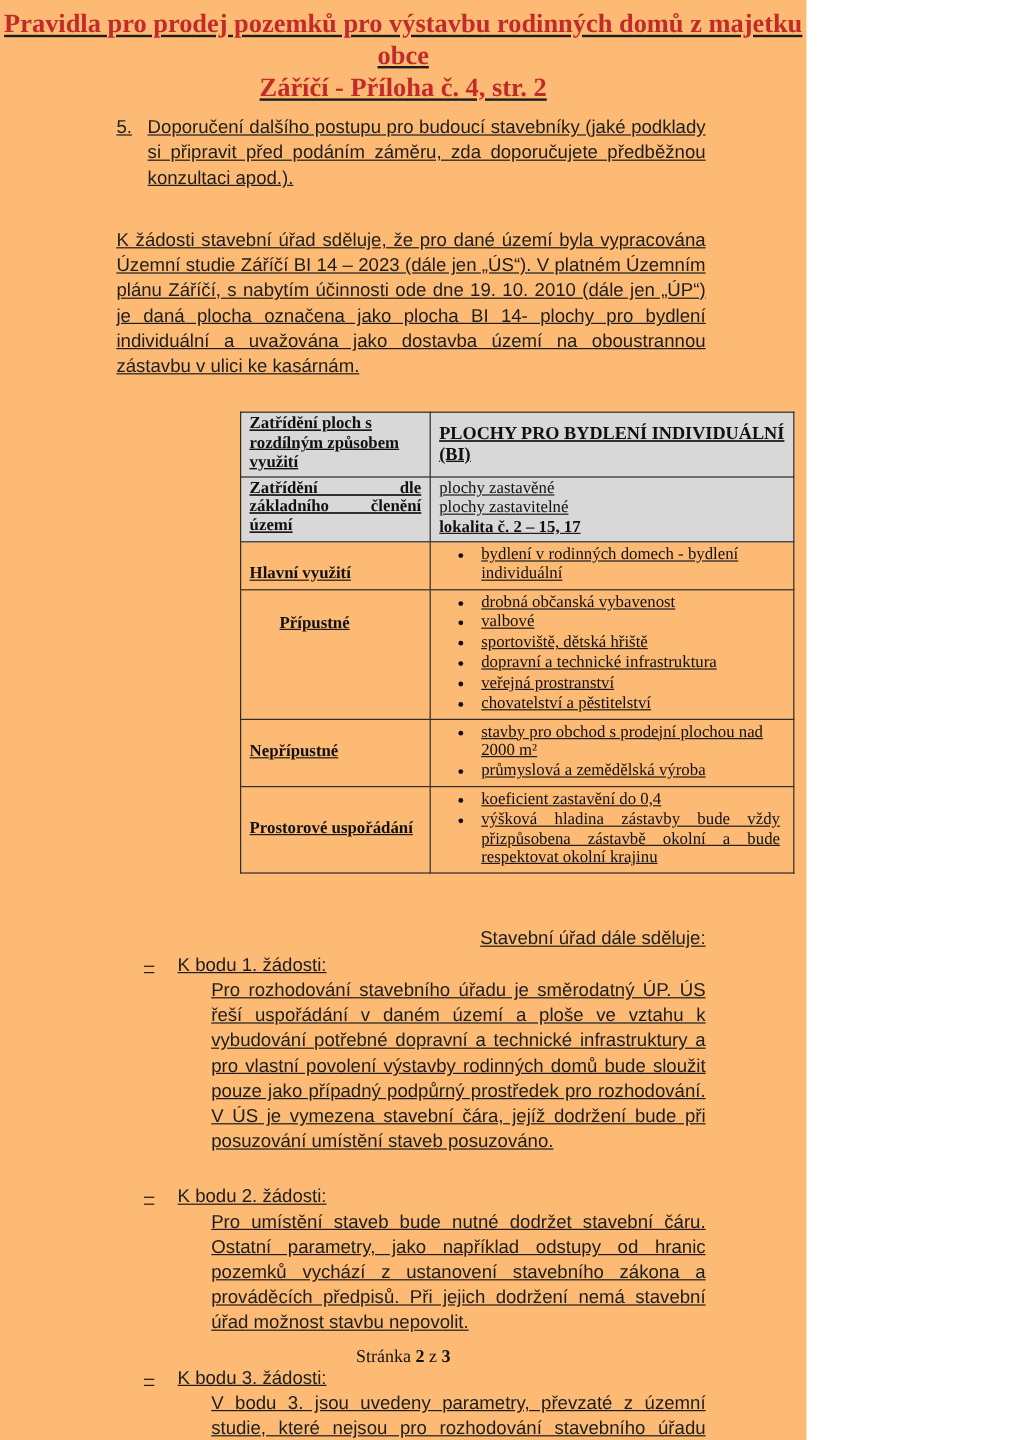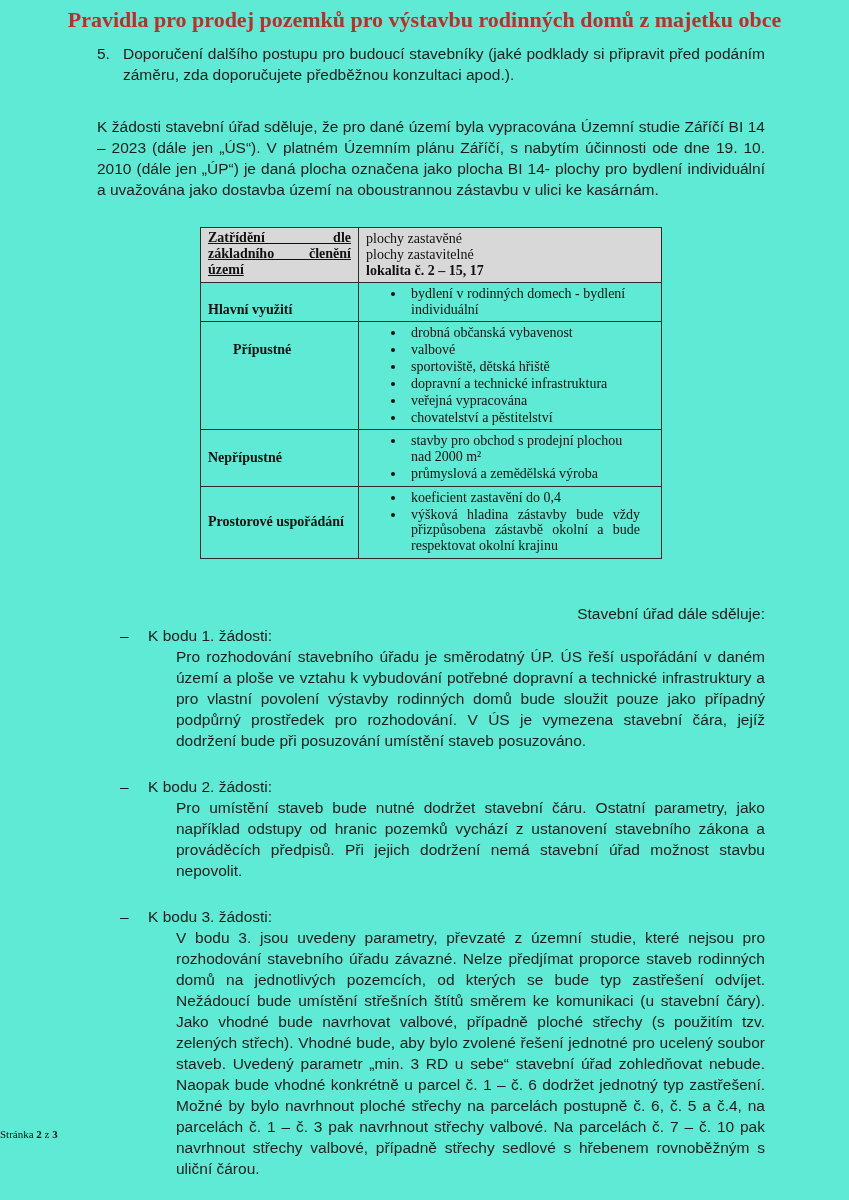--- a/index.html
+++ b/index.html
@@ -2,21 +2,21 @@
 <html lang="cs"><head>
 <meta charset="utf-8">
 <style>
   html,body{margin:0;padding:0;background:#ffffff;}
   body{
     width:849px;height:1200px;
     font-family:"Liberation Sans",sans-serif;
     color:#1d1d1d;
     -webkit-font-smoothing:antialiased;
   }
-  .page{position:relative;width:849px;height:1200px;overflow:hidden;background:#5eead4;}
+  .page{position:relative;width:672px;height:1200px;overflow:hidden;background:#fdba74;text-decoration:underline;}
 
   
   .doc-title{
     padding-top:7px;
     text-align:center;
     font-family:"Liberation Serif",serif;
     font-weight:bold;
     font-size:22px;
     line-height:1.2;
     color:#c32a2a;
@@ -46,68 +46,74 @@
   .zoning td{border:1.5px solid #2c2c2c;padding:2px 7px 3px;vertical-align:middle;}
   .zoning col.c-label{width:158px;}
   .zoning tr.grey td{background:#d8d8d8;}
   .zoning .label{font-weight:bold;}
   .zoning .u{text-decoration:underline;}
   .zoning .hdr-val{font-weight:bold;font-size:15.2px;text-decoration:underline;}
   .zoning .just{text-align:justify;}
   .zoning .va-b{vertical-align:bottom;padding-bottom:4px;}
   .zoning .va-t{vertical-align:top;padding-top:20px;padding-left:32px;}
   .zoning ul{margin:0;padding-left:26px;}
-  .zoning li{padding-left:5px;margin:1px 14px;}
+  .zoning li{padding-left:5px;margin:1px 4px;}
   .zoning .bold-line{font-weight:bold;}
 
   
   .followup{margin-top:44px;font-size:15.5px;line-height:21px;}
   .lead{margin:0;text-align:right;}
   .section{margin-top:1px;}
   .section + .section{margin-top:25px;}
   .sec-head{display:flex;}
   .sec-head .dash{flex:none;margin-left:23px;width:28px;}
   .sec-body{margin-left:79px;}
   .sec-body p{margin:0;text-align:justify;}
 
   
   .footer{
     position:absolute;left:0;right:0;bottom:60px;
+    text-align:center;
     font-family:"Liberation Serif",serif;
-    font-size:11px;color:#111;
+    font-size:15px;color:#111;
   }
   .footer b{font-weight:bold;}
 </style>
 </head>
 <body>
 
 <div class="page">
 
   <div class="doc-title">
     <div>Pravidla pro prodej pozemků pro výstavbu rodinných domů z majetku obce</div>
+    <div>Záříčí - Příloha č. 4, str. 2</div>
   </div>
 
   <div class="content">
 
     <div class="numbered-item">
       <span class="num">5.</span>
       <span class="txt">Doporučení dalšího postupu pro budoucí stavebníky (jaké podklady si připravit před podáním záměru, zda doporučujete předběžnou konzultaci apod.).</span>
     </div>
 
     <div class="intro">
       <p>K žádosti stavební úřad sděluje, že pro dané území byla vypracována Územní studie Záříčí BI 14 – 2023 (dále jen „ÚS“). V platném Územním plánu Záříčí, s nabytím účinnosti ode dne 19. 10. 2010 (dále jen „ÚP“) je daná plocha označena jako plocha BI 14- plochy pro bydlení individuální a uvažována jako dostavba území na oboustrannou zástavbu v ulici ke kasárnám.</p>
     </div>
 
     <table class="zoning">
       <colgroup>
           <col class="c-label">
           <col>
         </colgroup>
       <tbody>
         <tr class="grey">
+          <td class="label u">Zatřídění ploch s rozdílným způsobem využití</td>
+          <td class="hdr-val">PLOCHY PRO BYDLENÍ INDIVIDUÁLNÍ (BI)</td>
+        </tr>
+        <tr class="grey">
           <td class="label u just va-b">Zatřídění dle základního členění území</td>
           <td>
             <div>plochy zastavěné</div>
             <div>plochy zastavitelné</div>
             <div class="bold-line">lokalita č. 2 – 15, 17</div>
           </td>
         </tr>
         <tr>
           <td class="label va-b">Hlavní využití</td>
           <td>
@@ -117,21 +123,21 @@
           </td>
         </tr>
         <tr>
           <td class="label va-t">Přípustné</td>
           <td>
             <ul>
               <li>drobná občanská vybavenost</li>
               <li>valbové</li>
               <li>sportoviště, dětská hřiště</li>
               <li>dopravní a technické infrastruktura</li>
-              <li>veřejná vypracována</li>
+              <li>veřejná prostranství</li>
               <li>chovatelství a pěstitelství</li>
             </ul>
           </td>
         </tr>
         <tr>
           <td class="label">Nepřípustné</td>
           <td>
             <ul>
               <li>stavby pro obchod s prodejní plochou nad 2000 m²</li>
               <li>průmyslová a zemědělská výroba</li>

